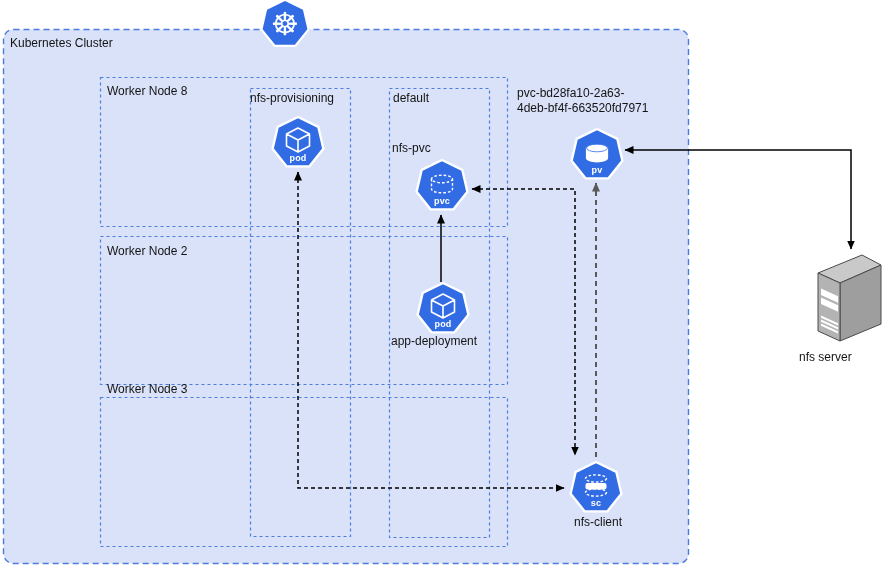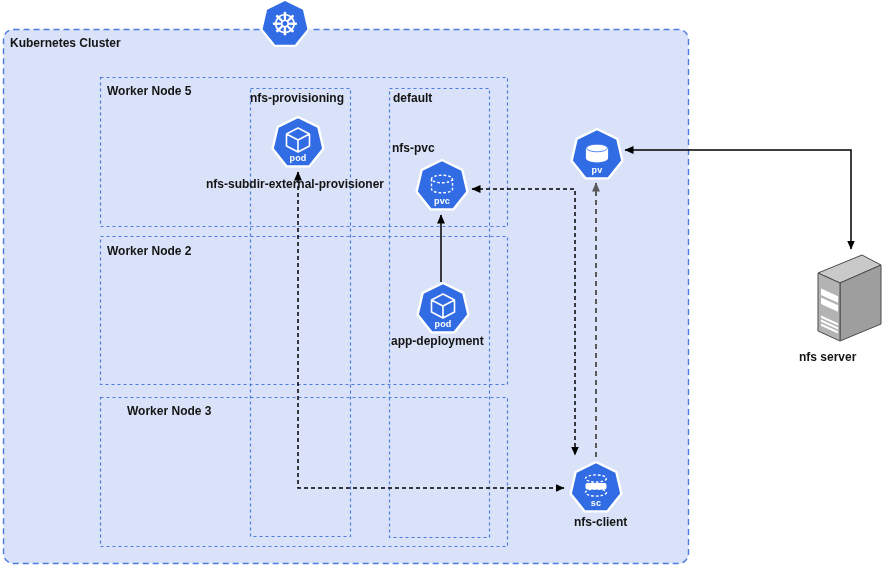--- a/index.html
+++ b/index.html
@@ -1,21 +1,21 @@
 <!DOCTYPE html>
 <html><head>
 <meta charset="utf-8">
 <style>
   html,body{margin:0;padding:0;background:#ffffff;}
   #stage{
     position:relative;width:887px;height:569px;background:#ffffff;overflow:hidden;
     font-family:"Liberation Sans",sans-serif;color:#111;
   }
   #diagram-svg{position:absolute;left:0;top:0;}
-  .lbl{position:absolute;font-size:12px;line-height:14px;color:#141414;white-space:nowrap;font-weight:bold;}
+  .lbl{position:absolute;font-size:12px;line-height:14px;color:#141414;white-space:nowrap;}
   .lbl.center{text-align:left;white-space:normal;}
   .badge{
     font-family:"Liberation Sans",sans-serif;font-size:9px;font-weight:bold;
     fill:#ffffff;text-anchor:middle;letter-spacing:.2px;
   }
   .hept{fill:#326ce5;stroke:#ffffff;stroke-width:2.4;stroke-linejoin:round;}
   .glyph-stroke{fill:none;stroke:#ffffff;stroke-width:1.6;stroke-linejoin:round;stroke-linecap:round;}
   .glyph-dash{fill:none;stroke:#ffffff;stroke-width:1.4;stroke-dasharray:2.6 2;}
   .logo-glyph{font-family:"DejaVu Sans",sans-serif;font-size:34px;fill:#ffffff;text-anchor:middle;}
   .conn-solid{fill:none;stroke:#000000;stroke-width:1.5;}
@@ -100,30 +100,31 @@
         <polygon points="821,297.5 838,305.2 838,311.7 821,304"></polygon>
         <polygon points="821,315.5 838,323.2 838,325.4 821,317.7"></polygon>
         <polygon points="821,319.5 838,327.2 838,329.4 821,321.7"></polygon>
         <polygon points="821,323.5 838,331.2 838,333.4 821,325.7"></polygon>
       </g>
     </g>
   </svg>
 
   <div class="lbl" style="left:10px;top:36px;">Kubernetes Cluster</div>
 
-  <div class="lbl" style="left:107px;top:84px;">Worker Node 5</div>
+  <div class="lbl" style="left:107px;top:84px;">Worker Node 8</div>
   <div class="lbl" style="left:107px;top:244px;text-align:right;">Worker Node 2</div>
-  <div class="lbl" style="left:107px;top:404px;margin-left:20px;">Worker Node 3</div>
+  <div class="lbl" style="left:107px;top:382px;">Worker Node 3</div>
 
   <div class="lbl center" style="left:250px;top:91px;width:101px;">nfs-provisioning</div>
   <div class="lbl" style="left:393px;top:91px;">default</div>
 
-  <div class="lbl center" style="left:206px;top:177px;width:200px;">nfs-subdir-external-provisioner</div>
   <div class="lbl center" style="left:392px;top:141px;width:100px;">nfs-pvc</div>
 
   <div class="lbl center" style="left:517px;top:86px;width:168px;line-height:15px;">
+    <div>pvc-bd28fa10-2a63-</div>
+    <div>4deb-bf4f-663520fd7971</div>
   </div>
 
   <div class="lbl center" style="left:391px;top:334px;width:120px;">app-deployment</div>
   <div class="lbl center" style="left:574px;top:515px;width:100px;">nfs-client</div>
   <div class="lbl center" style="left:799px;top:350px;width:100px;">nfs server</div>
 
 </div>
 
 </body></html>

